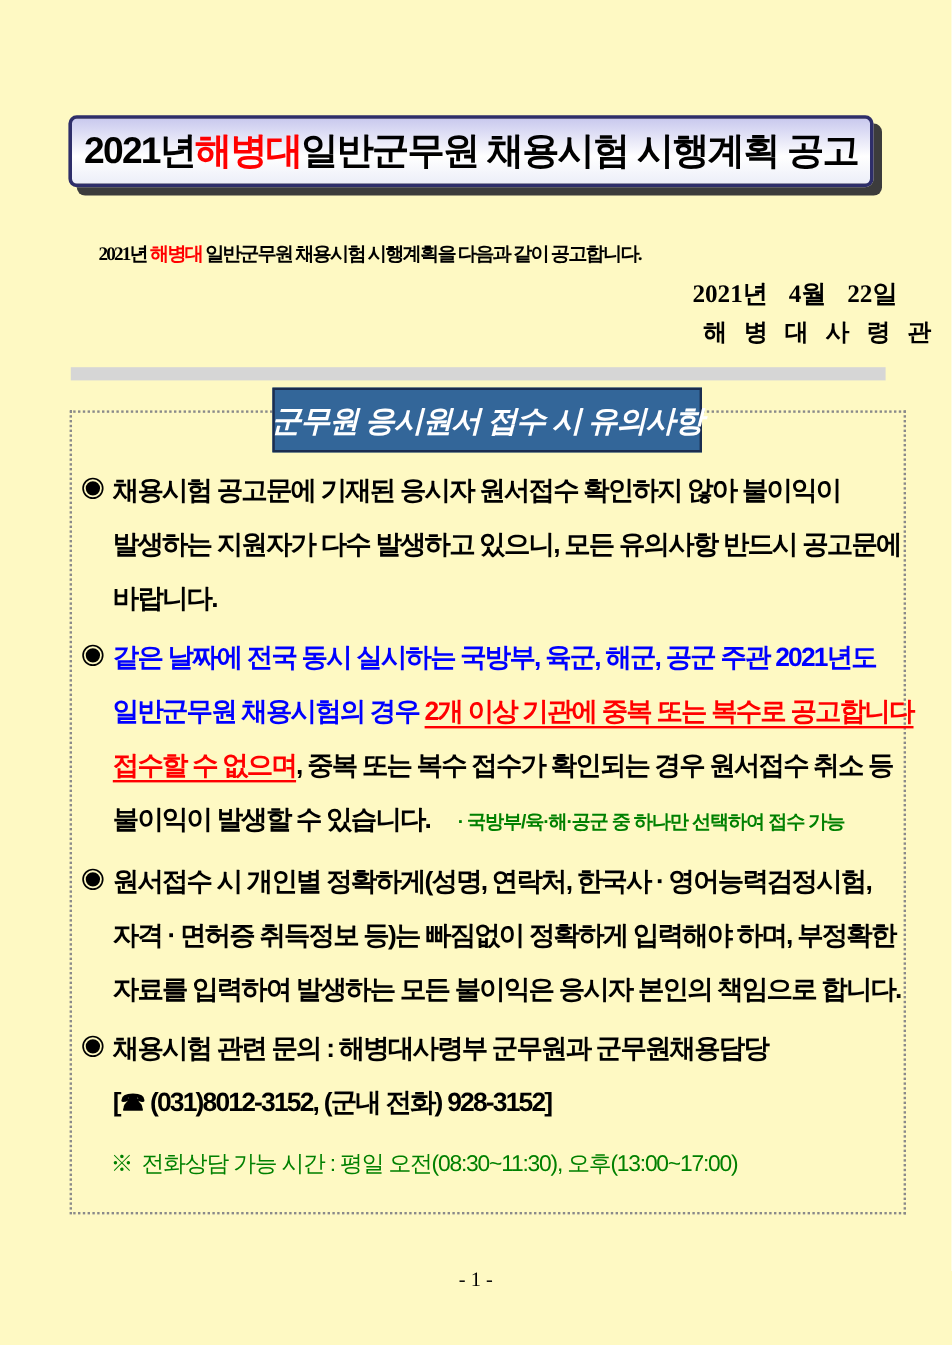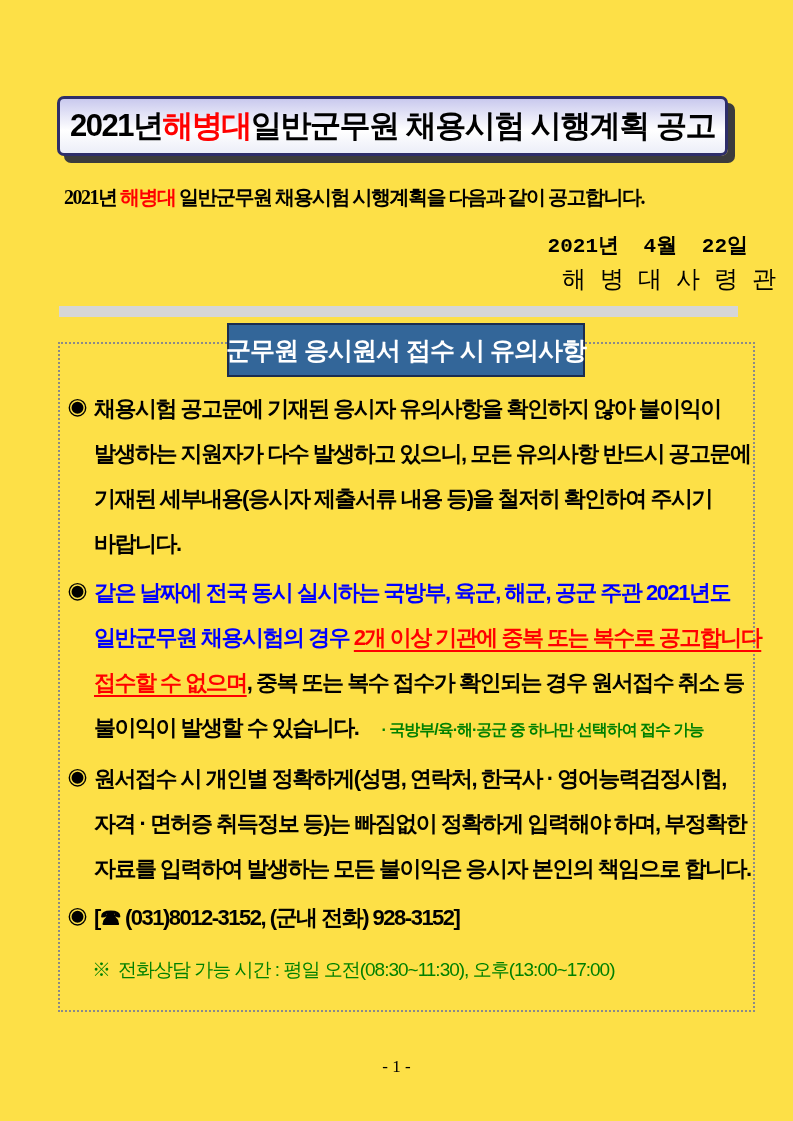--- a/index.html
+++ b/index.html
@@ -1,62 +1,62 @@
 <!DOCTYPE html>
 <html lang="ko"><head>
 <meta charset="utf-8">
 <style>
   html,body { margin:0; padding:0; background:#ffffff; }
   .page {
-    position:relative; width:793px; height:1121px; background:#fde047;
+    position:relative; width:793px; height:1121px; background:#fef9c3;
     font-family:"Liberation Sans", sans-serif; overflow:hidden;
   }
 
   
   .title-box {
     position:absolute; left:57px; top:96px; width:671px; height:60px;
     box-sizing:border-box; border:3px solid #2e2e6a; border-radius:7px;
     background:linear-gradient(180deg,#c9c9ee 0%, #ffffff 58%, #eceef8 100%);
     box-shadow:7px 7px 0 #3c3c3c;
     display:flex; align-items:center; justify-content:center;
     font-weight:bold; font-size:31px; letter-spacing:-1.5px; white-space:nowrap;
     color:#000;
   }
   .red-txt { color:#ff0000; }
 
   
   .intro {
-    position:absolute; left:64px; top:184px; margin:0;
+    position:absolute; left:64px; top:184px; margin:18px;
     font-family:"Liberation Serif", serif; font-weight:600;
-    font-size:20px; letter-spacing:-1.5px; white-space:nowrap; color:#000;
+    font-size:16px; letter-spacing:-1.5px; white-space:nowrap; color:#000;
   }
   .date-line {
     position:absolute; right:45px; top:231px; margin:0;
-    font-family:Liberation Mono, monospace; font-weight:600;
+    font-family:Liberation Serif, serif; font-weight:600;
     font-size:21px; word-spacing:12px; color:#000;
   }
   .signature {
     position:absolute; right:3px; top:263px; margin:0;
-    font-family:"Liberation Serif", serif; font-weight:400;
-    font-size:24px; letter-spacing:14px; color:#000;
+    font-family:"Liberation Serif", serif; font-weight:700;
+    font-size:20px; letter-spacing:14px; color:#000;
   }
 
   
   .divider {
     position:absolute; left:59px; top:306px; width:679px; height:11px;
     background:#d6d6d6;
   }
 
   
   .notice-header {
     position:absolute; left:227px; top:323px; width:358px; height:54px;
     box-sizing:border-box; background:#336699; border:2px solid #1b2d4f;
     display:flex; align-items:center; justify-content:center;
     color:#ffffff; font-weight:bold; font-size:25px; letter-spacing:-1px;
-    white-space:nowrap; z-index:2;
+    white-space:nowrap; z-index:2;font-style:italic;
   }
   .notice-box {
     position:absolute; left:58px; top:342px; width:697px; height:670px;
     box-sizing:border-box; border:2px dotted #8a8a8a;
     padding:42px 4px 0 8px; z-index:1;
   }
   .bullet {
     position:relative; margin:0 0 4px 0; padding-left:26px;
     font-size:22px; font-weight:bold; line-height:45px;
     letter-spacing:-1.5px; color:#000;
@@ -107,43 +107,43 @@
   <p class="signature">해병대사령관</p>
 
   <div class="divider"></div>
 
   <div class="notice-header">군무원 응시원서 접수 시 유의사항</div>
 
   <div class="notice-box">
 
     <div class="bullet">
       <span class="bsym">◉</span>
-      <div class="ln">채용시험 공고문에 기재된 응시자 유의사항을 확인하지 않아 불이익이</div>
+      <div class="ln">채용시험 공고문에 기재된 응시자 원서접수 확인하지 않아 불이익이</div>
       <div class="ln">발생하는 지원자가 다수 발생하고 있으니, 모든 유의사항 반드시 공고문에</div>
-      <div class="ln">기재된 세부내용(응시자 제출서류 내용 등)을 철저히 확인하여 주시기</div>
       <div class="ln">바랍니다.</div>
     </div>
 
     <div class="bullet">
       <span class="bsym">◉</span>
       <div class="ln"><span class="u-blue">같은 날짜에 전국 동시 실시하는 국방부, 육군, 해군, 공군 주관 2021년도</span></div>
       <div class="ln"><span class="u-blue">일반군무원 채용시험의 경우 </span><span class="u-red">2개 이상 기관에 중복 또는 복수로 공고합니다</span></div>
       <div class="ln"><span class="u-red">접수할 수 없으며</span><span>, 중복 또는 복수 접수가 확인되는 경우 원서접수 취소 등</span></div>
       <div class="ln"><span>불이익이 발생할 수 있습니다.</span><span class="grn-sm">· 국방부/육·해·공군 중 하나만 선택하여 접수 가능</span></div>
     </div>
 
     <div class="bullet">
       <span class="bsym">◉</span>
       <div class="ln">원서접수 시 개인별 정확하게(성명, 연락처, 한국사 · 영어능력검정시험,</div>
       <div class="ln">자격 · 면허증 취득정보 등)는 빠짐없이 정확하게 입력해야 하며, 부정확한</div>
       <div class="ln">자료를 입력하여 발생하는 모든 불이익은 응시자 본인의 책임으로 합니다.</div>
     </div>
 
     <div class="bullet">
       <span class="bsym">◉</span>
+      <div class="ln">채용시험 관련 문의 : 해병대사령부 군무원과 군무원채용담당</div>
       <div class="ln">[☎ (031)8012-3152, (군내 전화) 928-3152]</div>
     </div>
 
     <p class="phone-note">
       <span class="note-marker">※</span><span>전화상담 가능 시간 : 평일 오전(08:30~11:30), 오후(13:00~17:00)</span>
     </p>
 
   </div>
 
   <p class="page-number">- 1 -</p>

